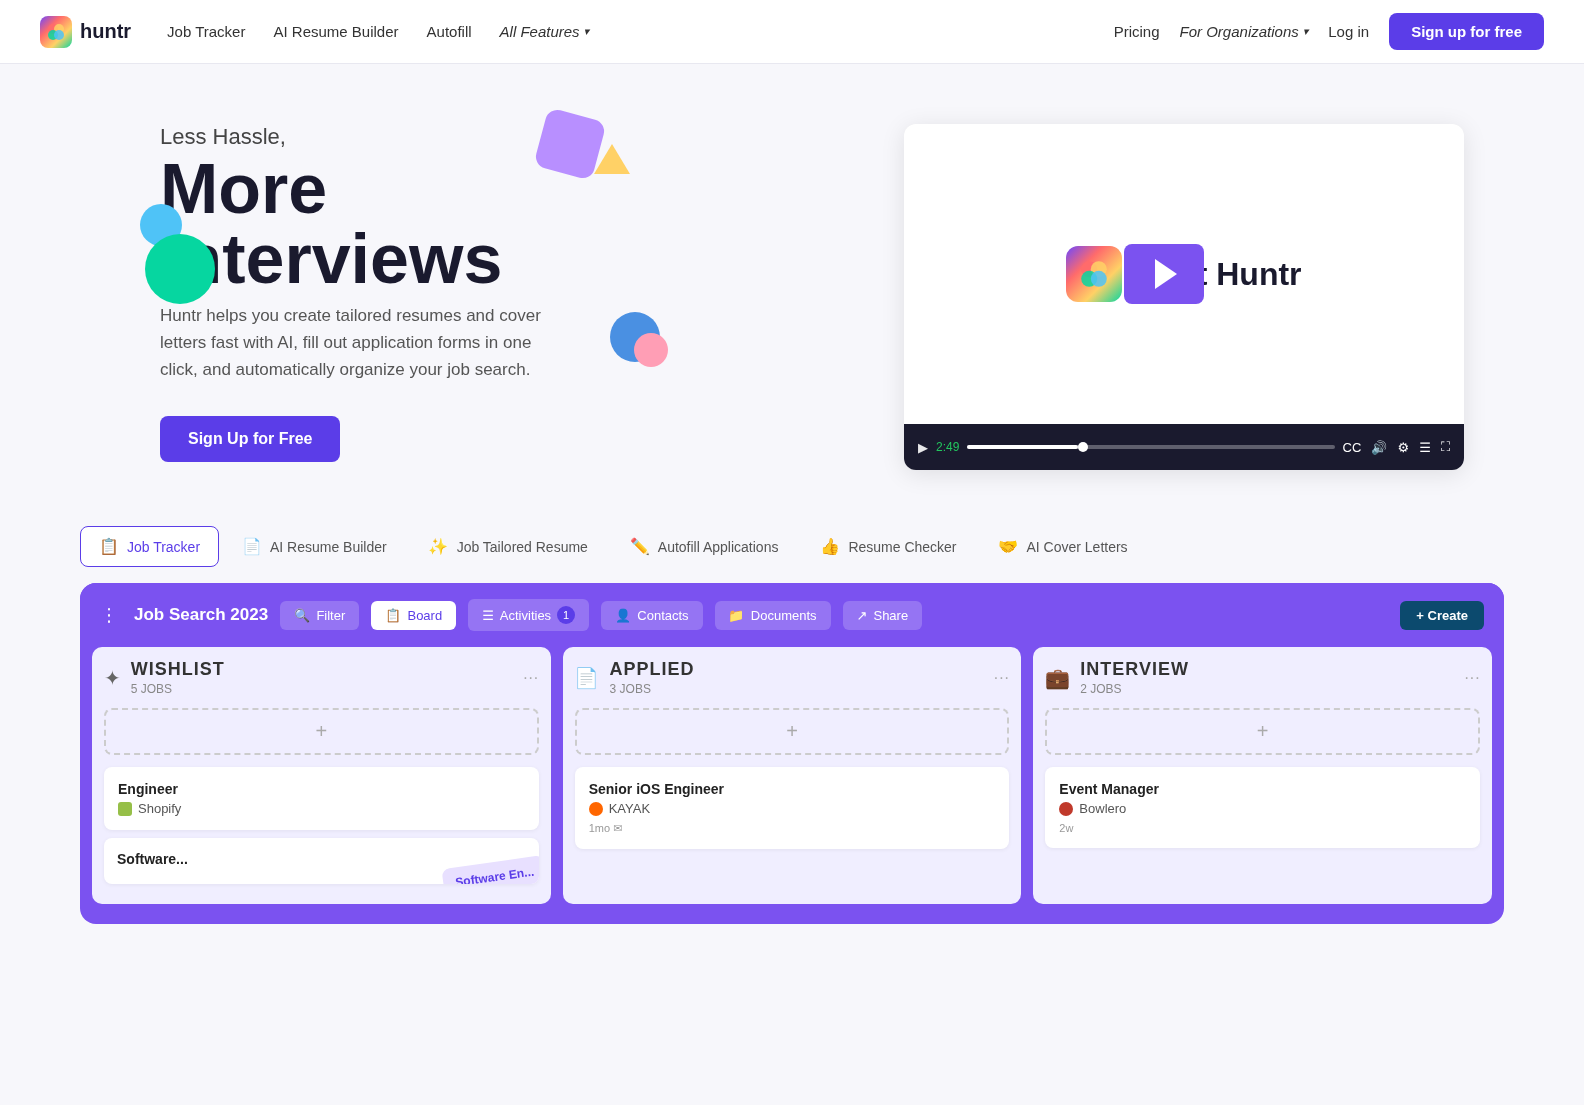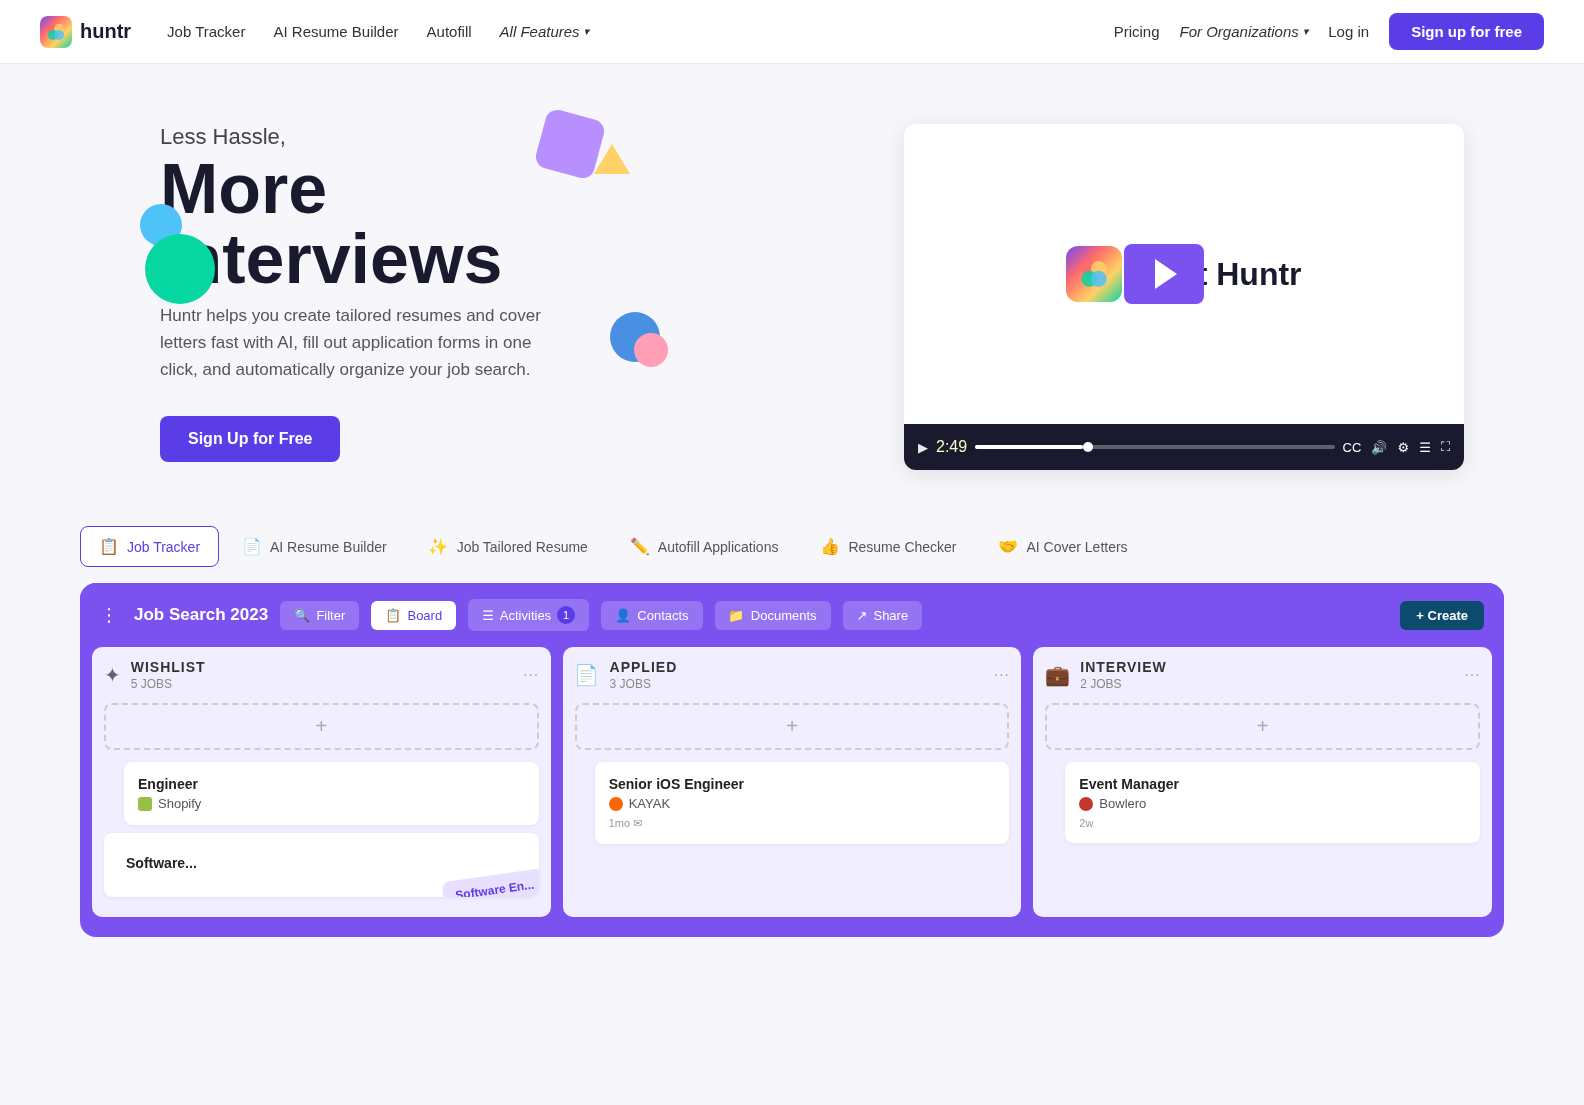--- a/index.html
+++ b/index.html
@@ -72,21 +72,21 @@
       position: absolute; width: 80px; height: 60px; background: #7b52f0;
       border-radius: 8px; display: flex; align-items: center; justify-content: center;
       left: calc(50% - 60px); top: calc(50% - 30px);
     }
     .play-triangle { width: 0; height: 0; border-top: 15px solid transparent; border-bottom: 15px solid transparent; border-left: 22px solid #fff; margin-left: 4px; }
     .video-controls {
       background: #1a1a2e; padding: 10px 14px;
       display: flex; align-items: center; gap: 8px; height: 46px;
     }
     .vc-btn { color: #fff; font-size: 13px; cursor: pointer; opacity: 0.9; background: none; border: none; }
-    .vc-time { color: #fef9c3; font-size: 16px; white-space: nowrap; }
+    .vc-time { color: #22c55e; font-size: 12px; white-space: nowrap; }
     .vc-bar { flex: 1; height: 4px; background: rgba(255,255,255,0.3); border-radius: 2px; position: relative; }
     .vc-progress { width: 30%; height: 100%; background: #fff; border-radius: 2px; }
     .vc-dot { width: 10px; height: 10px; background: #fff; border-radius: 50%; position: absolute; left: 30%; top: -3px; }
     .vc-icons { display: flex; gap: 10px; color: #fff; font-size: 13px; align-items: center; }
 
     
     .feature-tabs {
       display: flex; gap: 4px; padding: 16px 80px;
       background: #f7f7fb; overflow-x: auto;
     }
@@ -124,41 +124,41 @@
     .board-spacer { flex: 1; }
 
     .board-columns { display: flex; gap: 12px; padding: 0 12px; }
     .board-col {
       flex: 1; background: #f0eeff; border-radius: 10px; padding: 12px;
       min-width: 200px;
     }
     .col-header { display: flex; align-items: center; gap: 10px; margin-bottom: 12px; }
     .col-icon { font-size: 20px; color: #666; }
     .col-title-block { flex: 1; }
-    .col-title { font-size: 14px; font-weight: 700; letter-spacing: 1px; color: #333; }
+    .col-title { font-size: 18px; font-weight: 700; letter-spacing: 1px; color: #333; }
     .col-count { font-size: 12px; color: #888; margin-top: 2px; }
     .col-dots { color: #aaa; font-size: 16px; cursor: pointer; }
     .col-add {
       width: 100%; padding: 10px; border: 2px dashed #ccc;
       background: transparent; border-radius: 8px;
       color: #aaa; font-size: 20px; cursor: pointer; margin-bottom: 12px;
     }
 
     .job-card {
       background: #fff; border-radius: 8px; padding: 14px;
-      box-shadow: 0 1px 4px rgba(0,0,0,0.06); margin-bottom: 8px; margin-left: 20px;
+      box-shadow: 0 1px 4px rgba(0,0,0,0.06); margin-bottom: 8px;
     }
     .job-card-title { font-size: 14px; font-weight: 600; color: #222; margin-bottom: 4px; }
     .job-card-company { display: flex; align-items: center; gap: 6px; font-size: 13px; color: #555; }
     .company-dot { width: 14px; height: 14px; border-radius: 3px; display: inline-block; }
     .job-card-meta { font-size: 11px; color: #999; margin-top: 6px; }
 
     .overlap-card {
       position: relative; background: #fff; border-radius: 8px;
-      padding: 22px; box-shadow: 0 1px 4px rgba(0,0,0,0.06);
+      padding: 13px; box-shadow: 0 1px 4px rgba(0,0,0,0.06);
       margin-bottom: 8px; overflow: hidden;
     }
     .overlap-inner {
       position: absolute; bottom: -8px; right: -8px;
       background: #e8e0ff; border-radius: 8px; padding: 8px 12px;
       font-size: 12px; font-weight: 600; color: #5b3de8;
       transform: rotate(-8deg);
     }
   </style>
 </head>

